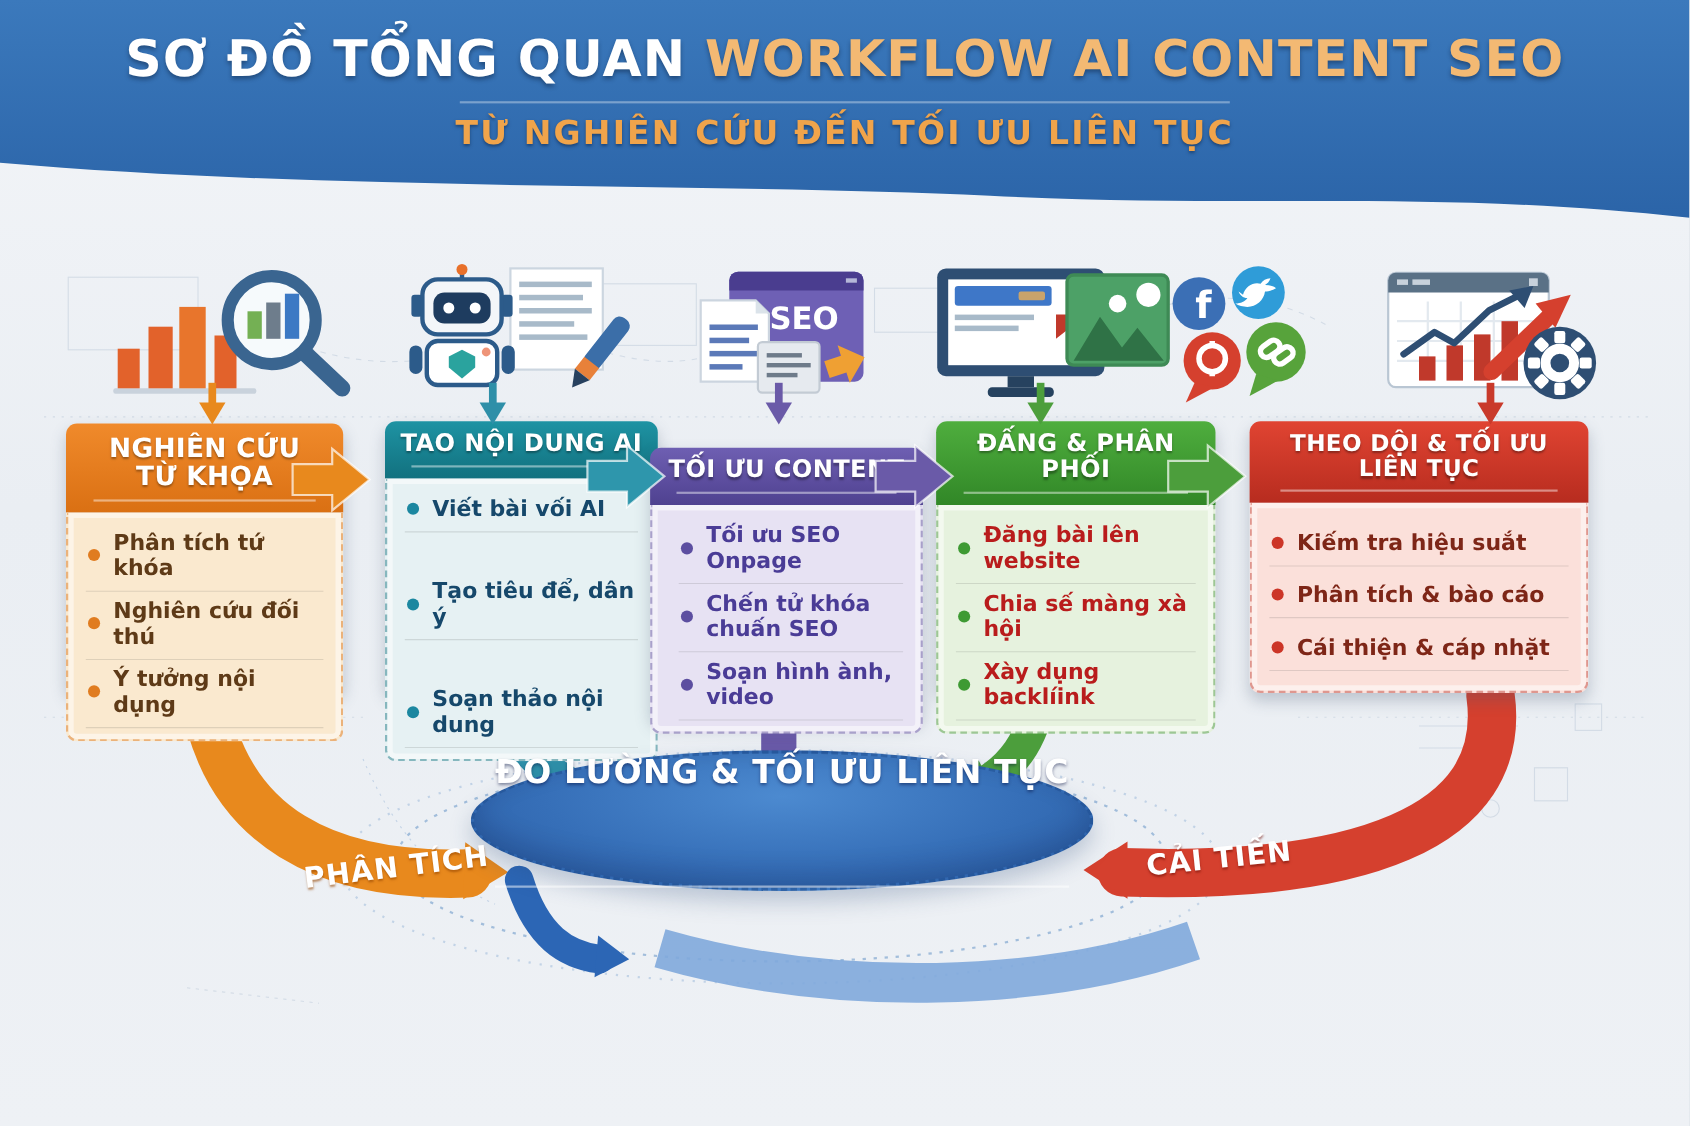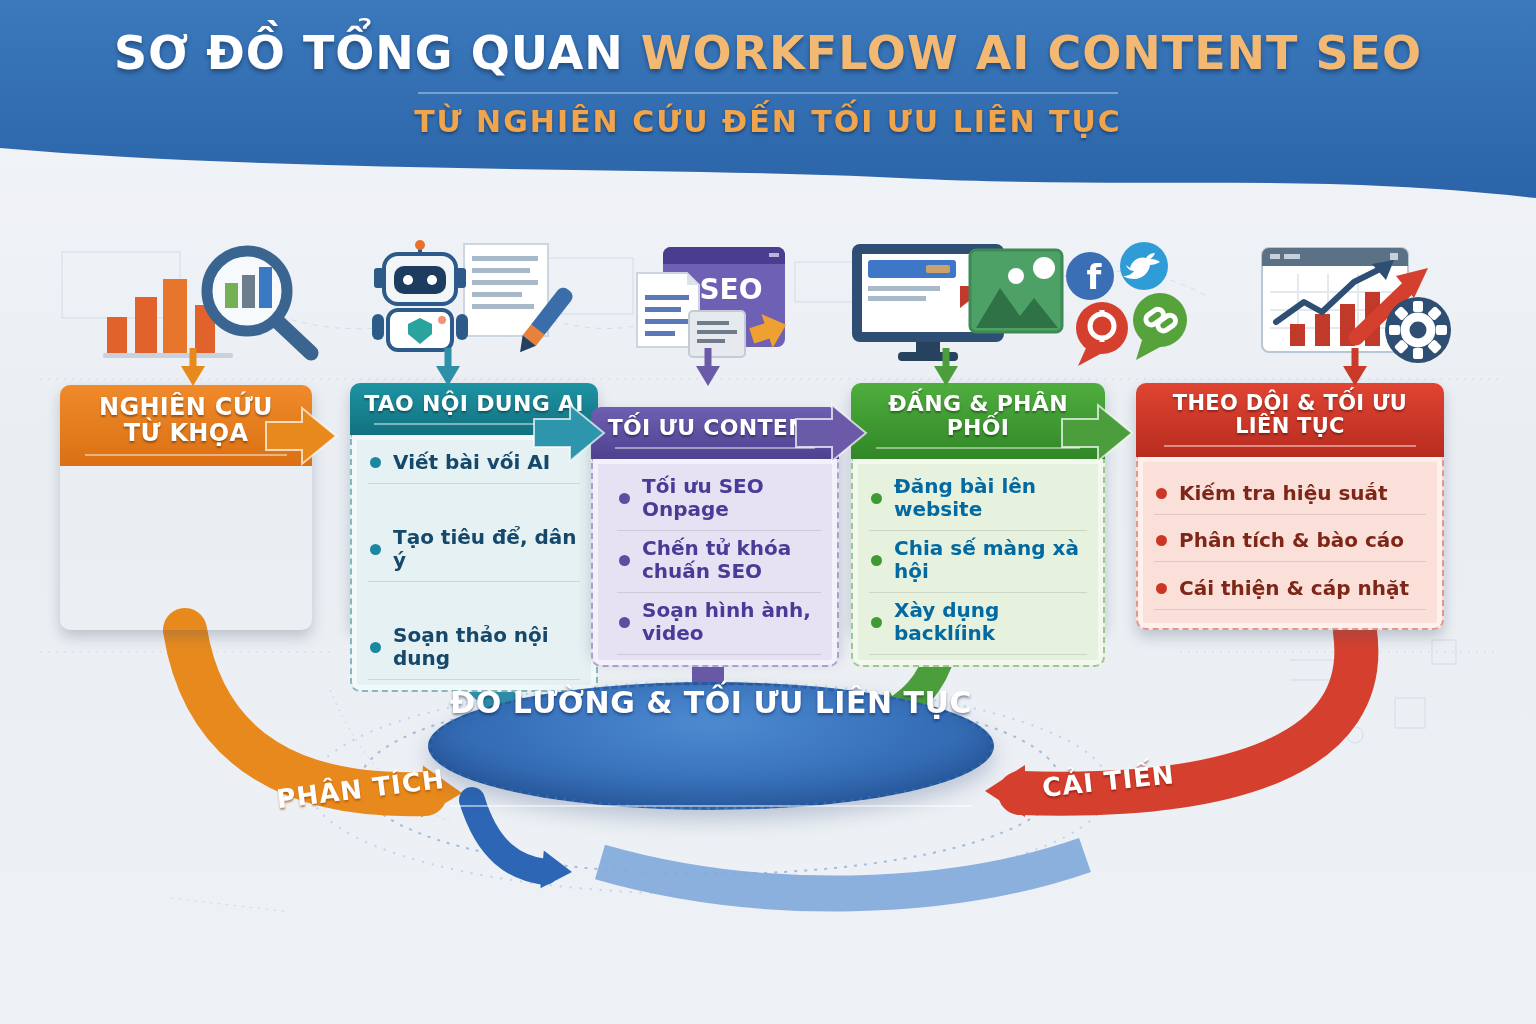--- a/index.html
+++ b/index.html
@@ -58,21 +58,21 @@
   .hdr1{background:linear-gradient(180deg,#F08A2B,#DA7013);}
   .hdr2{background:linear-gradient(180deg,#1E93A3,#12717F);}
   .hdr3{background:linear-gradient(180deg,#6E5FB2,#4F4190);}
   .hdr4{background:linear-gradient(180deg,#4FAE3E,#318727);}
   .hdr5{background:linear-gradient(180deg,#E04432,#B72C1F);}
   .bod1{background:#FAE9CF;border:2px dashed rgba(218,112,19,.45);border-top:none;}
   .bod2{background:#E6F1F3;border:2px dashed rgba(18,113,127,.45);border-top:none;gap:36px;}
   .bod3{background:#E7E2F3;border:2px dashed rgba(79,65,144,.4);border-top:none;padding-left:24px;}
   .bod4{background:#E6F2DE;border:2px dashed rgba(49,135,39,.4);border-top:none;}
   .bod5{background:#FBE0DA;border:2px dashed rgba(183,44,31,.4);border-top:none;}
-  .tx1{color:#5E3A17;} .tx2{color:#16486B;} .tx3{color:#4A3C96;} .tx4{color:#0369a1;} .tx5{color:#7E2617;}
+  .tx1{color:#5E3A17;} .tx2{color:#16486B;} .tx3{color:#4A3C96;} .tx4{color:#b91c1c;} .tx5{color:#7E2617;}
   .dt1{background:#E07C20;} .dt2{background:#1B87A0;} .dt3{background:#5C4EA0;} .dt4{background:#3E9A33;} .dt5{background:#CC3527;}
 
   
   .under-svg{z-index:2;}
   .over-svg{z-index:5;}
   .center-ellipse{position:absolute;left:428px;top:682px;width:566px;height:128px;z-index:4;
     border-radius:50%;
     background:radial-gradient(ellipse at 50% 32%,#4C8AD0 0%,#366FB8 55%,#295CA4 100%);
     border:3px dashed rgba(18,58,118,.35);
     box-shadow:0 10px 20px rgba(40,70,120,.25), inset 0 -10px 24px rgba(0,10,50,.18);
@@ -311,20 +311,34 @@
   </div>
 
   <div class="flow-box b1">
     <div class="box-header hdr1">
       <div class="box-title">
         <span class="title-line">NGHIÊN CỨU</span>
         <span class="title-line">TỪ KHỌA</span>
       </div>
       <div class="title-rule"></div>
     </div>
+    <div class="box-body bod1">
+      <div class="bullet-row">
+        <span class="dot dt1"></span>
+        <span class="bullet-text tx1">Phân tích tứ khóa</span>
+      </div>
+      <div class="bullet-row">
+        <span class="dot dt1"></span>
+        <span class="bullet-text tx1">Nghiên cứu đối thú</span>
+      </div>
+      <div class="bullet-row">
+        <span class="dot dt1"></span>
+        <span class="bullet-text tx1">Ý tưởng nội dụng</span>
+      </div>
+    </div>
   </div>
 
   <div class="flow-box b2">
     <div class="box-header hdr2">
       <div class="box-title">
         <span class="title-line">TAO NỘI DUNG AI</span>
       </div>
       <div class="title-rule"></div>
     </div>
     <div class="box-body bod2">

